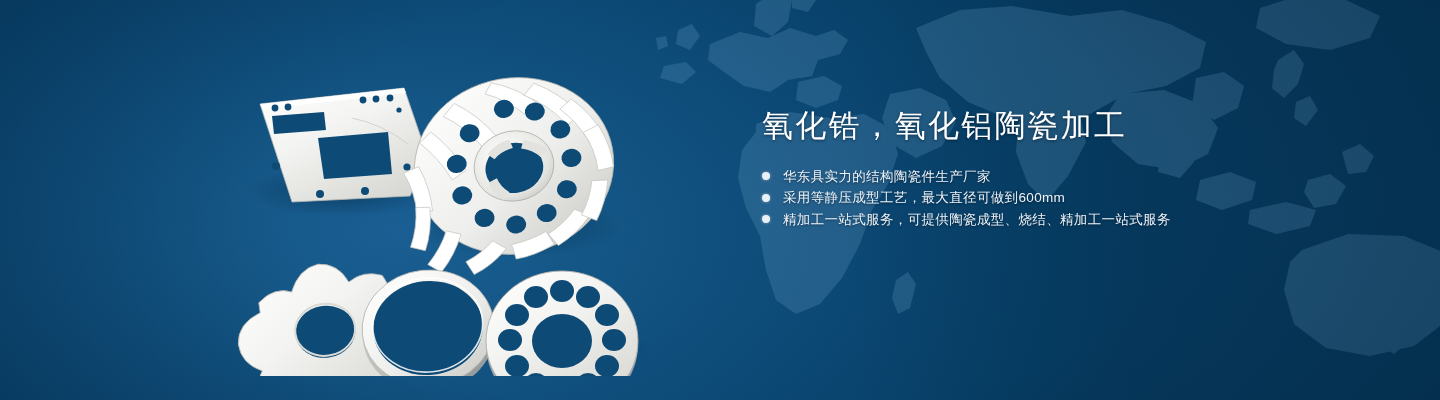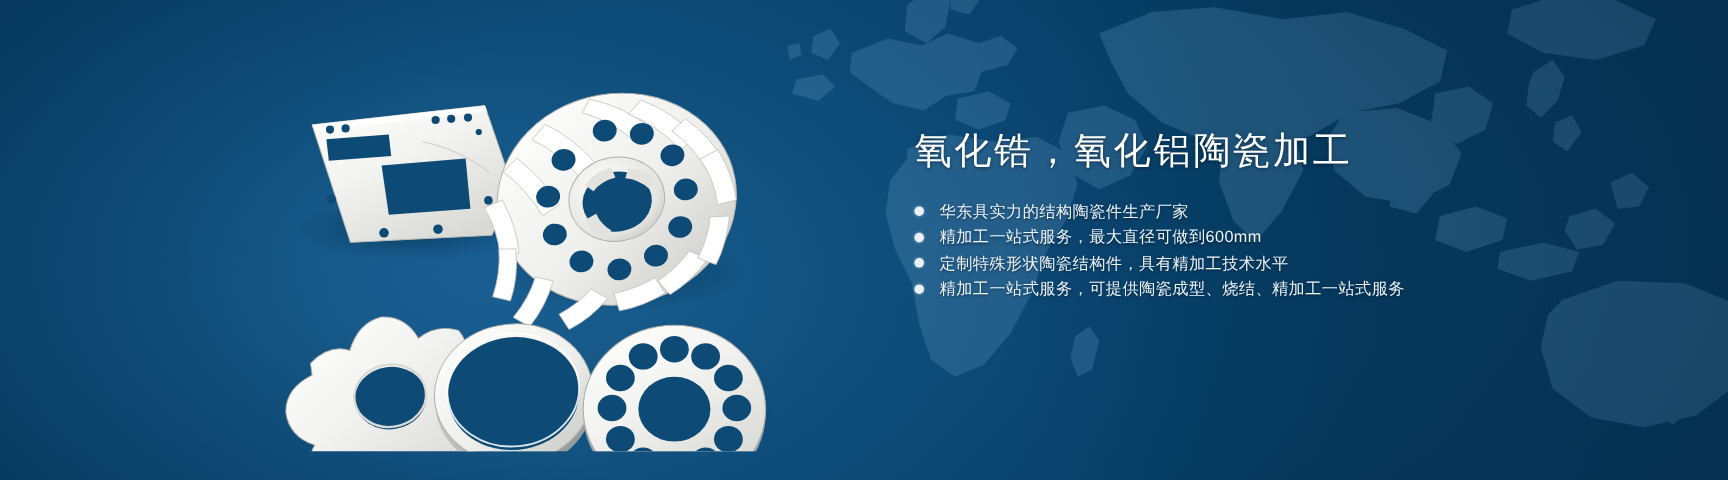--- a/index.html
+++ b/index.html
@@ -304,25 +304,21 @@
 
   <div class="copy">
     <h1 class="headline">氧化锆，氧化铝陶瓷加工</h1>
     <ul class="bullets">
       <li>
         <span class="dot"></span>
         <span>华东具实力的结构陶瓷件生产厂家</span>
       </li>
       <li>
         <span class="dot"></span>
-        <span>精加工一站式服务，最大直径可做到600mm</span>
-      </li>
-      <li>
-        <span class="dot"></span>
-        <span>定制特殊形状陶瓷结构件，具有精加工技术水平</span>
+        <span>采用等静压成型工艺，最大直径可做到600mm</span>
       </li>
       <li>
         <span class="dot"></span>
         <span>精加工一站式服务，可提供陶瓷成型、烧结、精加工一站式服务</span>
       </li>
     </ul>
   </div>
 
 </div>
 

